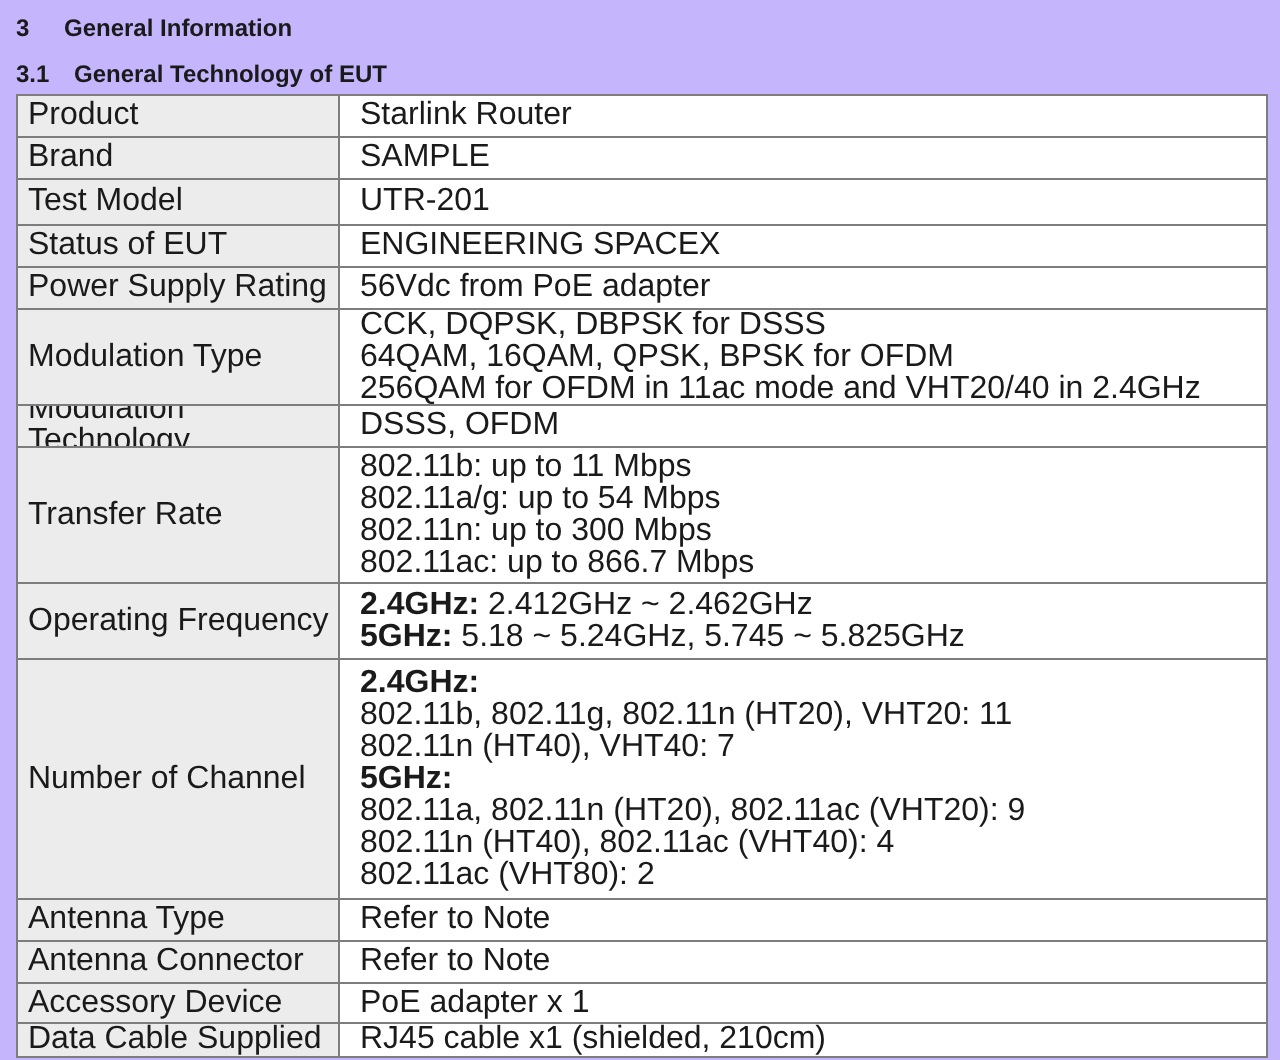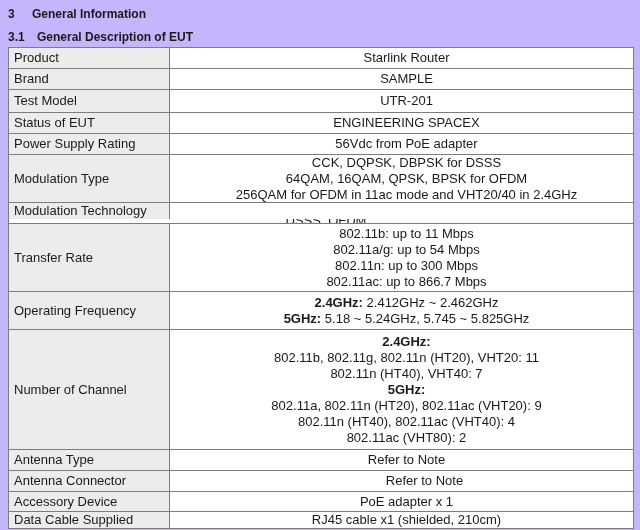--- a/index.html
+++ b/index.html
@@ -43,50 +43,50 @@
   .row {
     display: flex;
     box-sizing: border-box;
     border-bottom: 1px solid #7d7d7d;
   }
   .cell {
     display: flex;
     flex-direction: column;
     justify-content: center;
     box-sizing: border-box;
-    font-size: 13px;
+    font-size: 16px;
     line-height: 16px;
     overflow: hidden;
   }
   .cell.label {
     width: 161px;
     min-width: 161px;
     background: #ececec;
     border-right: 1px solid #7d7d7d;
     padding-left: 5px;
   }
   .cell.value {
     flex: 1;
     background: #ffffff;
     padding-left: 10px;
   }
-  .line { white-space: nowrap; text-align: center; }
+  .line { white-space: nowrap; }
   .line b { font-weight: bold; }
 </style>
 </head>
 <body>
 
 <div class="page">
 
   <div class="heading h1">
     <span class="hnum">3</span><span>General Information</span>
   </div>
 
   <div class="heading h2">
-    <span class="hnum">3.1</span><span>General Description of EUT</span>
+    <span class="hnum">3.1</span><span>General Technology of EUT</span>
   </div>
 
   <div class="spec-table" id="spec-table">
       <div class="row" style="height: 21px;">
         <div class="cell label">Product</div>
         <div class="cell value">
           <div class="line">Starlink Router</div>
         </div>
       </div>
       <div class="row" style="height: 21px;">
@@ -114,21 +114,21 @@
         </div>
       </div>
       <div class="row" style="height: 48px;">
         <div class="cell label">Modulation Type</div>
         <div class="cell value">
           <div class="line">CCK, DQPSK, DBPSK for DSSS</div>
           <div class="line">64QAM, 16QAM, QPSK, BPSK for OFDM</div>
           <div class="line">256QAM for OFDM in 11ac mode and VHT20/40 in 2.4GHz</div>
         </div>
       </div>
-      <div class="row" style="height: 21px; flex-direction: column;">
+      <div class="row" style="height: 21px;">
         <div class="cell label">Modulation Technology</div>
         <div class="cell value">
           <div class="line">DSSS, OFDM</div>
         </div>
       </div>
       <div class="row" style="height: 68px;">
         <div class="cell label">Transfer Rate</div>
         <div class="cell value">
           <div class="line">802.11b: up to 11 Mbps</div>
           <div class="line">802.11a/g: up to 54 Mbps</div>
@@ -154,21 +154,21 @@
           <div class="line">802.11n (HT40), 802.11ac (VHT40): 4</div>
           <div class="line">802.11ac (VHT80): 2</div>
         </div>
       </div>
       <div class="row" style="height: 21px;">
         <div class="cell label">Antenna Type</div>
         <div class="cell value">
           <div class="line">Refer to Note</div>
         </div>
       </div>
-      <div class="row" style="height: 21px; gap: 36px;">
+      <div class="row" style="height: 21px;">
         <div class="cell label">Antenna Connector</div>
         <div class="cell value">
           <div class="line">Refer to Note</div>
         </div>
       </div>
       <div class="row" style="height: 20px;">
         <div class="cell label">Accessory Device</div>
         <div class="cell value">
           <div class="line">PoE adapter x 1</div>
         </div>

